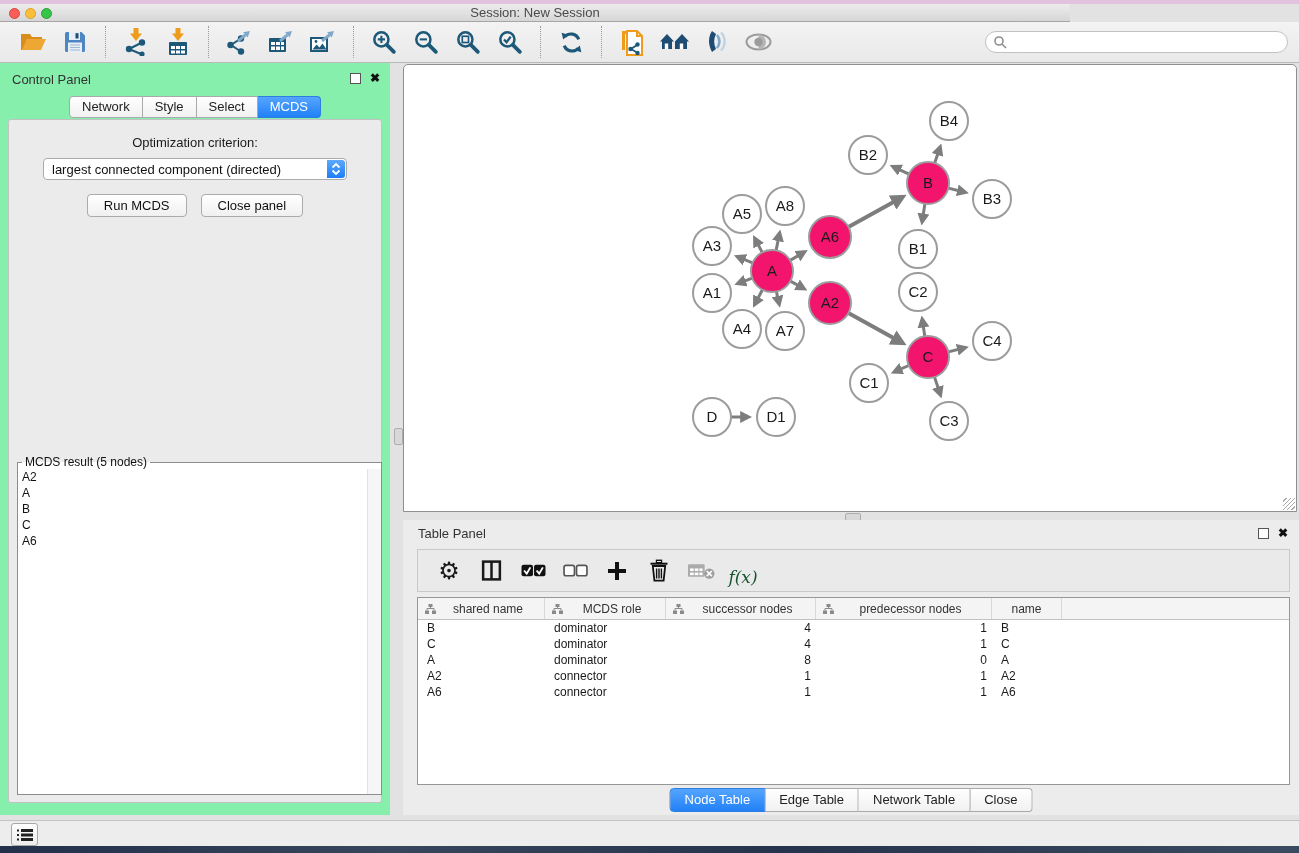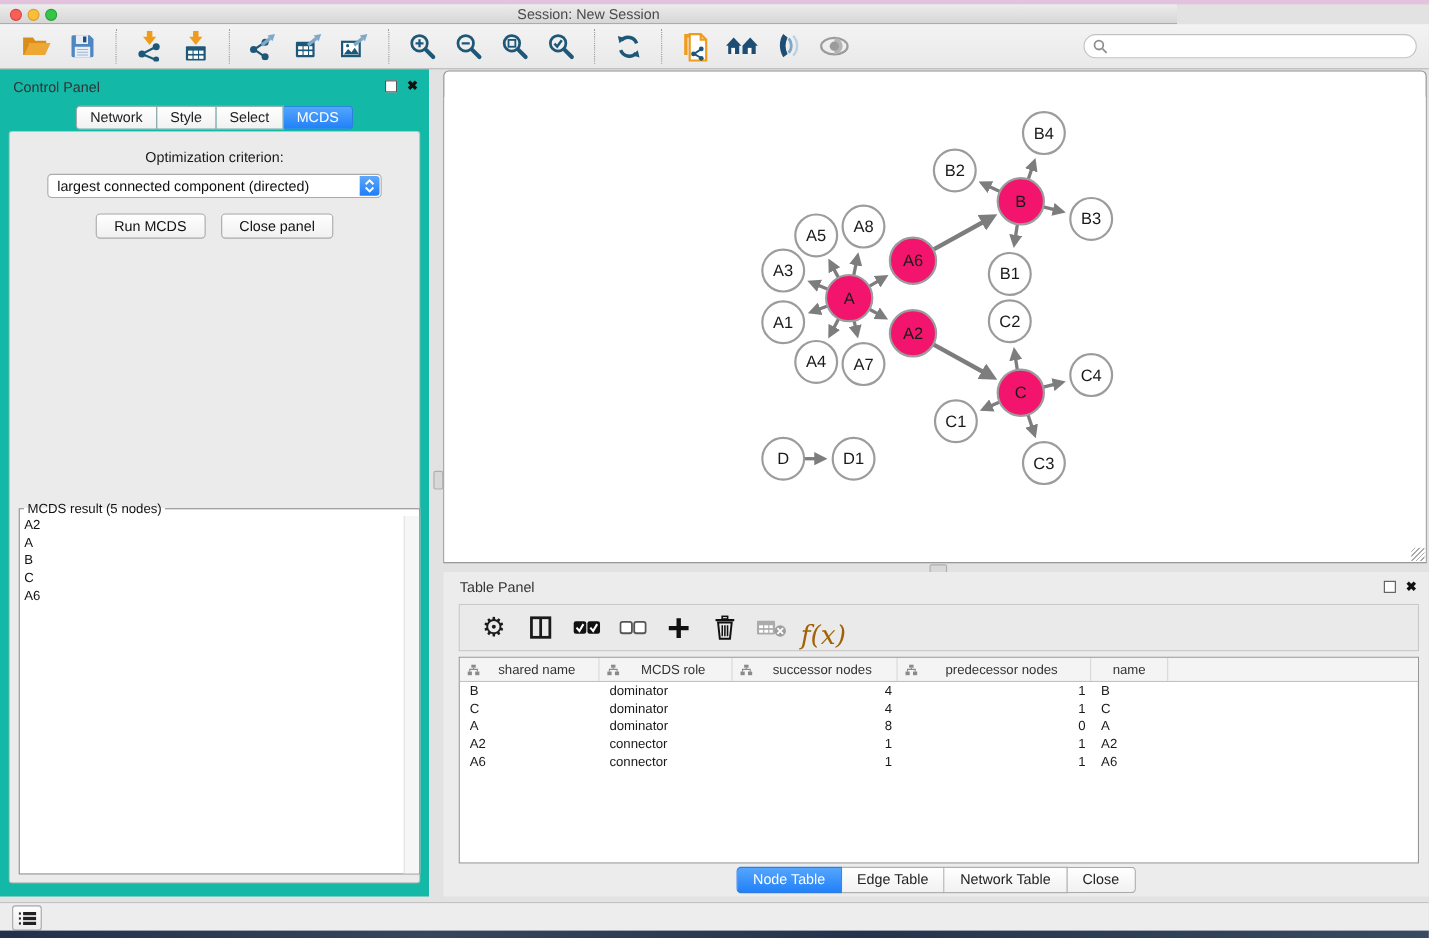--- a/index.html
+++ b/index.html
@@ -23,21 +23,21 @@
     display:flex;align-items:center;padding-left:12px;box-sizing:border-box;}
   .tbtn{width:32px;height:32px;display:flex;align-items:center;justify-content:center;margin:0 5px;}
   .icw{display:flex;align-items:center;justify-content:center;}
   .tsep{width:0;height:32px;border-left:1px dotted #9a9a9a;margin:0 9px;}
   #search-box{margin-left:auto;margin-right:11px;width:294px;height:20px;background:#fff;
     border:1px solid #c2c2c2;border-radius:11px;display:flex;align-items:center;padding-left:7px;}
   #search-input{border:none;outline:none;flex:1;font-size:12px;height:16px;background:transparent;
     font-family:"Liberation Sans",sans-serif;margin-left:4px;}
 
   
-  #control-panel{left:0;top:63px;width:390px;height:752px;background:#14b8a6;}
+  #control-panel{left:0;top:63px;width:390px;height:752px;background:#86efac;}
   .panel-title{font-size:13px;color:#333;}
   #cp-title{position:absolute;left:12px;top:9px;}
   .float-ic{position:absolute;width:9px;height:9px;border:1.5px solid #555;background:#fdfdfd;}
   .close-ic{position:absolute;font-size:12px;font-weight:bold;color:#111;line-height:12px;}
   #cp-float{right:29px;top:10px;} #cp-close{right:10px;top:9px;}
   .seg{display:flex;}
   .seg .tab{font-size:13px;color:#222;background:linear-gradient(#fff,#f1f1f1);
     border:1px solid #a9a9a9;border-left:none;padding:2px 12px;line-height:16px;}
   .seg .tab:first-child{border-left:1px solid #a9a9a9;border-radius:4px 0 0 4px;}
   .seg .tab:last-child{border-radius:0 4px 4px 0;}
@@ -77,21 +77,21 @@
   #grip-left{left:394px;top:428px;width:7px;height:15px;}
   #grip-bottom{left:845px;top:513px;width:14px;height:6px;}
 
   
   #table-panel{left:403px;top:520px;width:896px;height:295px;background:#ececec;}
   #tp-title{position:absolute;left:15px;top:6px;}
   #tp-float{right:30px;top:8px;} #tp-close{right:11px;top:7px;}
   #tp-toolbar{position:absolute;left:14px;top:29px;width:873px;height:43px;box-sizing:border-box;
     background:#eaeaea;border:1px solid #c9c9c9;display:flex;align-items:center;padding-left:10px;}
   .tpbtn{height:30px;min-width:30px;display:flex;align-items:center;justify-content:center;margin:0 6px;}
-  .fx{font-family:"DejaVu Serif",serif;font-style:italic;font-size:24px;color:#a16207;margin-top:12px;}
+  .fx{font-family:"DejaVu Serif",serif;font-style:italic;font-size:17px;color:#14532d;margin-top:12px;}
   #tp-table{position:absolute;left:14px;top:77px;width:873px;height:188px;box-sizing:border-box;
     background:#fff;border:1px solid #979797;overflow:hidden;}
   #thead{display:flex;height:21px;background:#f4f4f4;border-bottom:1px solid #c2c2c2;}
   .th{display:flex;align-items:center;font-size:12px;color:#333;border-right:1px solid #d8d8d8;
     box-sizing:border-box;padding:0 4px;}
   .th .hico{margin-left:3px;display:flex;}
   .th .htxt{margin:0 auto;}
   .trow{display:flex;height:16px;}
   .td{font-size:12px;color:#1a1a1a;box-sizing:border-box;padding:1px 4px 0 9px;white-space:nowrap;overflow:hidden;}
   .td.num{text-align:right;padding-right:5px;}

